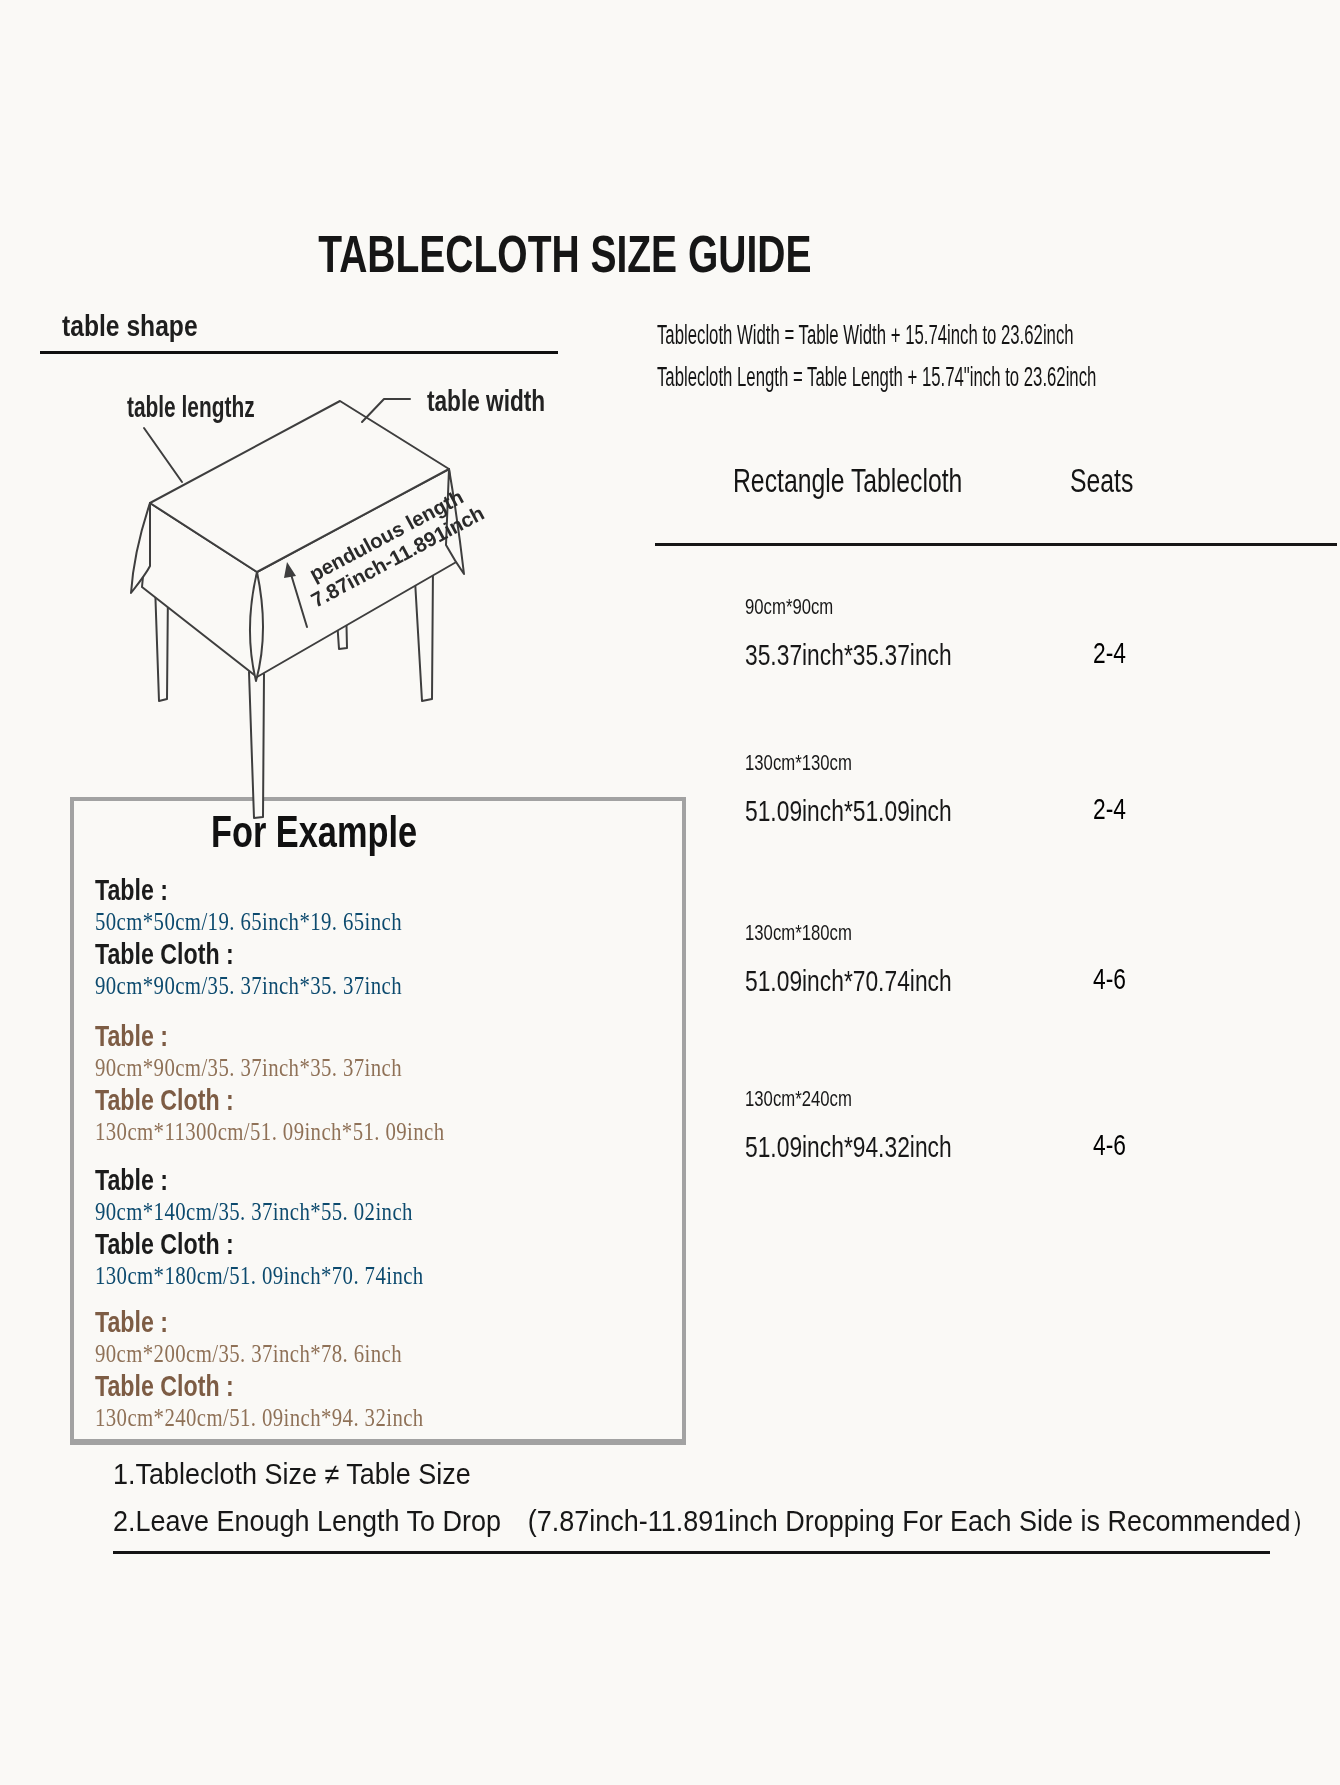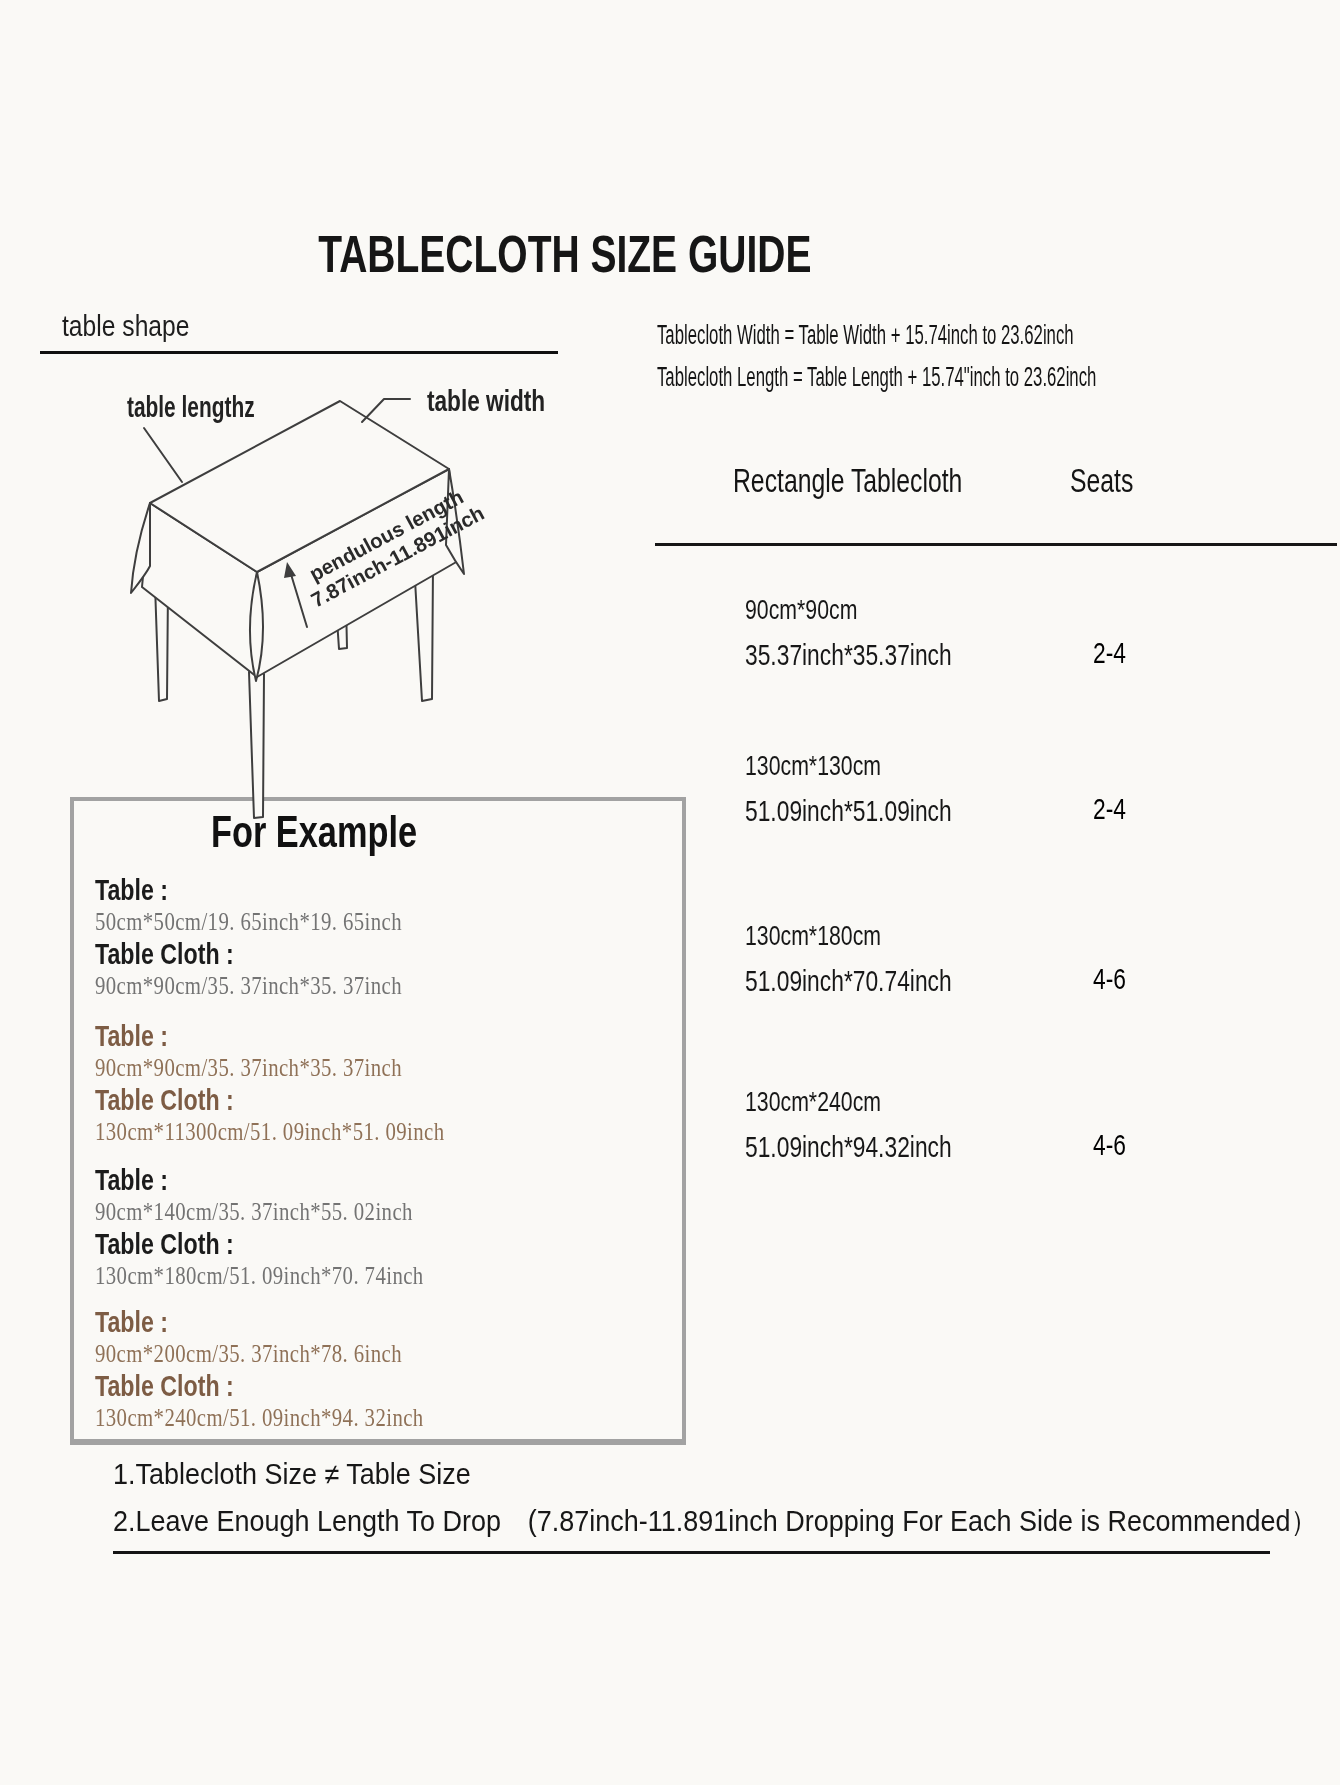--- a/index.html
+++ b/index.html
@@ -7,53 +7,53 @@
     position:relative;width:1340px;height:1785px;margin:0 auto;
     background:#faf9f6;color:#1e1e1e;overflow:hidden;
     font-family:"Liberation Sans",sans-serif;
   }
   .abs{position:absolute;}
   
   .sq{display:inline-block;white-space:nowrap;transform:scaleX(var(--sx,.78));transform-origin:0 50%;}
   .sqc{display:inline-block;white-space:nowrap;transform:scaleX(var(--sx,.78));transform-origin:50% 50%;}
 
   .title-wrap{left:60px;top:224px;width:1010px;text-align:center;font-size:52px;font-weight:bold;color:#161616;letter-spacing:0;}
-  .section-title{left:62px;top:310px;font-size:29px;font-weight:normal;text-align:center;}
+  .section-title{left:62px;top:310px;font-size:29px;font-weight:bold;text-align:center;}
   .rule{background:#101010;}
   .rule-shape{left:40px;top:351px;width:518px;height:3px;}
 
   .formula{left:657px;font-size:27px;color:#141414;}
   .formula-1{top:320px;}
   .formula-2{top:362px;}
 
   .col-head{font-size:33px;color:#141414;top:462px;}
   .col-head-1{left:733px;}
   .col-head-2{left:1070px;}
   .rule-table{left:655px;top:543px;width:682px;height:3px;background:#161616;}
 
   .size-row{left:745px;width:580px;height:100px;}
-  .size-row .cm{position:absolute;left:0;top:0;font-size:28px;color:#171717;}
+  .size-row .cm{position:absolute;left:0;top:0;font-size:22px;color:#171717;}
   .size-row .inch{position:absolute;left:0;top:44px;font-size:30px;color:#171717;}
   .size-row .seats{position:absolute;left:348px;top:42px;font-size:30px;color:#000000;}
   .row-0{top:594px;} .row-1{top:750px;} .row-2{top:920px;} .row-3{top:1086px;}
 
   .diagram{left:60px;top:380px;width:560px;height:450px;z-index:3;}
   .dia-label{font-weight:bold;font-size:29px;color:#222;z-index:4;}
   .label-length{left:127px;top:391px;}
   .label-width{left:427px;top:385px;}
   .pendulous{left:272px;top:522px;width:240px;transform:rotate(-28deg);text-align:center;
              font-weight:bold;font-size:20.5px;line-height:24px;color:#2a2a2a;z-index:4;}
 
   .example-box{left:70px;top:797px;width:608px;height:638px;border:4px solid #a2a2a2;border-bottom-width:6px;z-index:1;}
   .ex-title{position:absolute;left:30px;top:6px;width:420px;text-align:center;font-size:44px;font-weight:bold;color:#111;}
   .ex-block{position:absolute;left:21px;width:560px;}
   .ex-b0{top:73px;} .ex-b1{top:219px;} .ex-b2{top:363px;} .ex-b3{top:505px;}
   .ex-label{font-size:29px;font-weight:bold;line-height:32px;height:32px;}
   .ex-value{font-family:"Liberation Serif",serif;font-size:26px;line-height:32px;height:32px;letter-spacing:.5px;}
-  .ink .ex-label{color:#1b1b1b;} .ink .ex-value{color:#737373;}
+  .ink .ex-label{color:#1b1b1b;} .ink .ex-value{color:#0c4a6e;}
   .brown .ex-label{color:#7d5c44;} .brown .ex-value{color:#8f7157;}
 
   .note{left:113px;font-size:29px;color:#171717;}
   .note-1{top:1458px;} .note-2{top:1502px;}
   .rule-bottom{left:113px;top:1551px;width:1157px;height:3px;background:#141414;}
   .footer-head{left:210px;top:1574px;font-size:42px;font-weight:bold;color:#141414;}
 </style>
 </head>
 <body>
 

